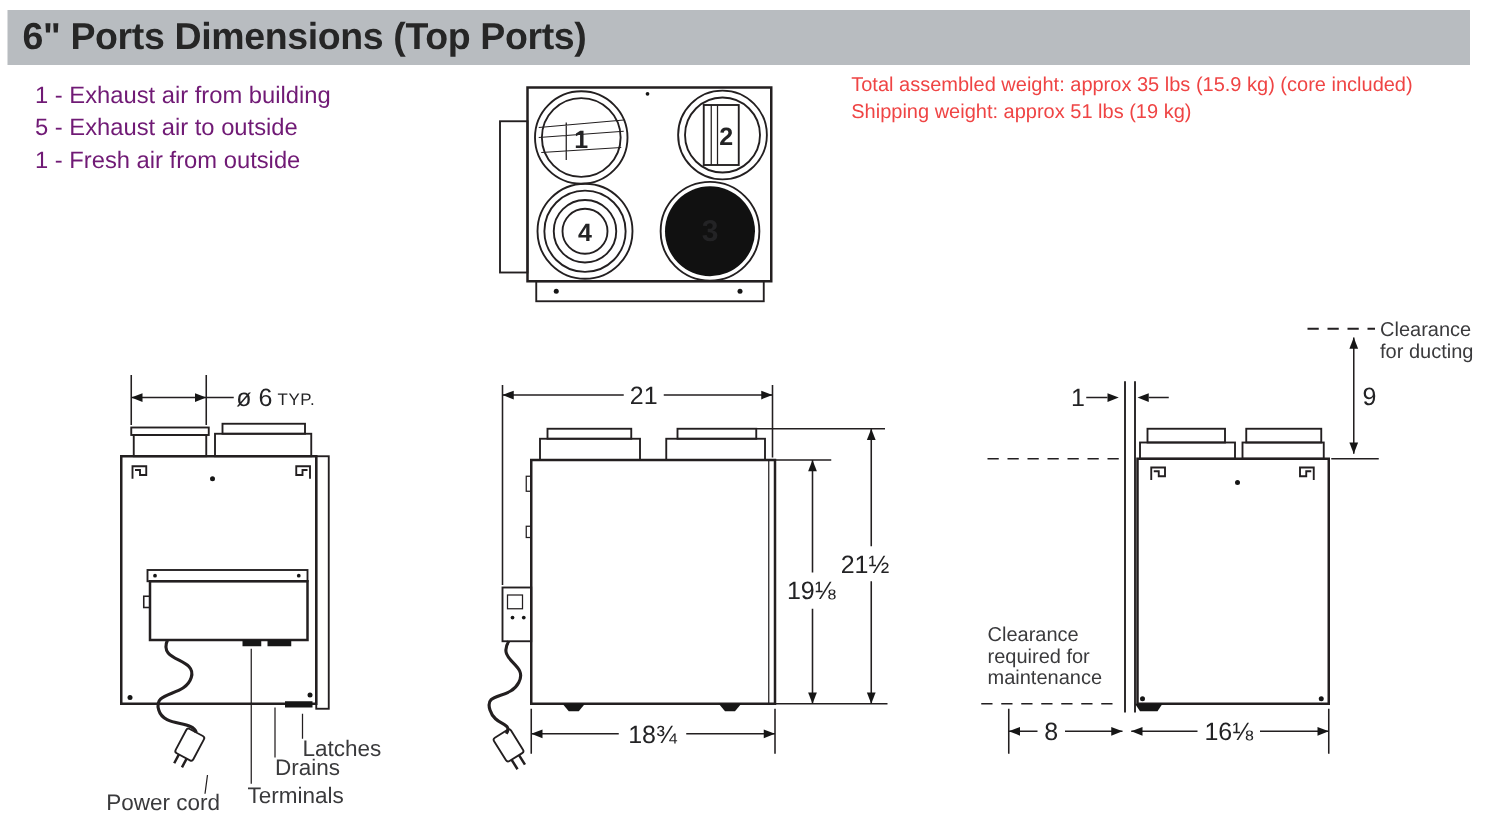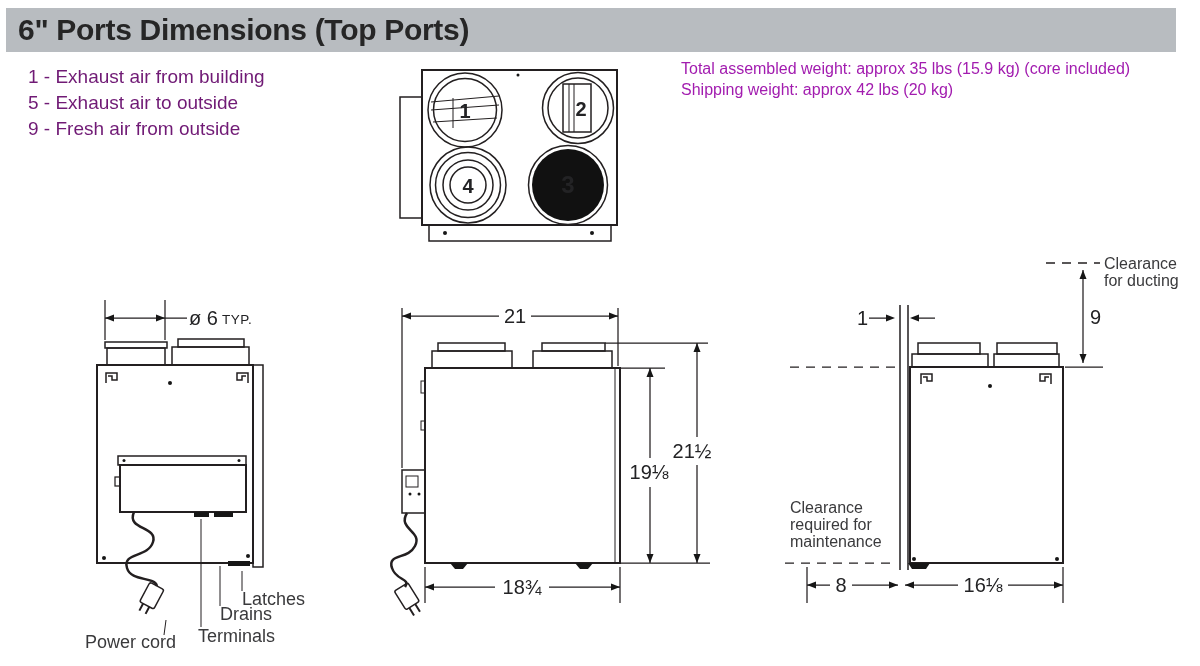--- a/index.html
+++ b/index.html
@@ -1,47 +1,47 @@
 <!DOCTYPE html>
 <html><head>
 <meta charset="utf-8">
 <style>
   html,body{margin:0;padding:0;background:#ffffff;}
   #stage{position:relative;width:1200px;height:666px;background:#ffffff;overflow:hidden;
          font-family:"Liberation Sans",sans-serif;color:#2f2f31;}
   .hdr{position:absolute;left:6px;top:8px;width:1170px;height:44px;background:#b8bcc0;}
   .hdr .t{font-size:30px;font-weight:700;color:#262626;line-height:44px;padding-left:12px;letter-spacing:-0.3px;}
   .legend{position:absolute;left:28px;top:64px;font-size:19px;line-height:26px;color:#701a75;}
-  .weights{position:absolute;left:681px;top:58px;font-size:16px;line-height:21px;color:#a21caf;}
+  .weights{position:absolute;left:681px;top:58px;font-size:16px;line-height:21px;color:#ef4444;}
   svg{position:absolute;overflow:visible;}
   svg text{font-family:"Liberation Sans",sans-serif;fill:#232325;}
   .dim{font-size:20px;}
   .lbl{font-size:18px;fill:#3a3a3c;}
   .note{font-size:16px;fill:#3a3a3c;}
   .ln{stroke:#231f20;fill:none;}
   .fill{fill:#161616;stroke:none;}
 </style>
 </head>
 <body>
 
 <div id="stage">
 
   <div class="hdr">
     <div class="t">6" Ports Dimensions (Top Ports)</div>
   </div>
 
   <div class="legend">
     <div>1 - Exhaust air from building</div>
     <div>5 - Exhaust air to outside</div>
-    <div>9 - Fresh air from outside</div>
+    <div>1 - Fresh air from outside</div>
   </div>
 
   <div class="weights">
     <div>Total assembled weight: approx 35 lbs (15.9 kg) (core included)</div>
-    <div>Shipping weight: approx 42 lbs (20 kg)</div>
+    <div>Shipping weight: approx 51 lbs (19 kg)</div>
   </div>
 
   <svg style="left:395px;top:58px;" width="250" height="200" viewBox="0 0 250 200">
     <g>
       <rect class="ln" x="5" y="39" width="22" height="121" stroke-width="1.5"></rect>
       <rect class="ln" x="27" y="12" width="195" height="155" stroke-width="2"></rect>
       <rect class="ln" x="34" y="167" width="182" height="16" stroke-width="1.5"></rect>
       <circle class="fill" cx="50" cy="175" r="2"></circle>
       <circle class="fill" cx="197" cy="175" r="2"></circle>
       <circle class="fill" cx="123" cy="17" r="1.5"></circle>

